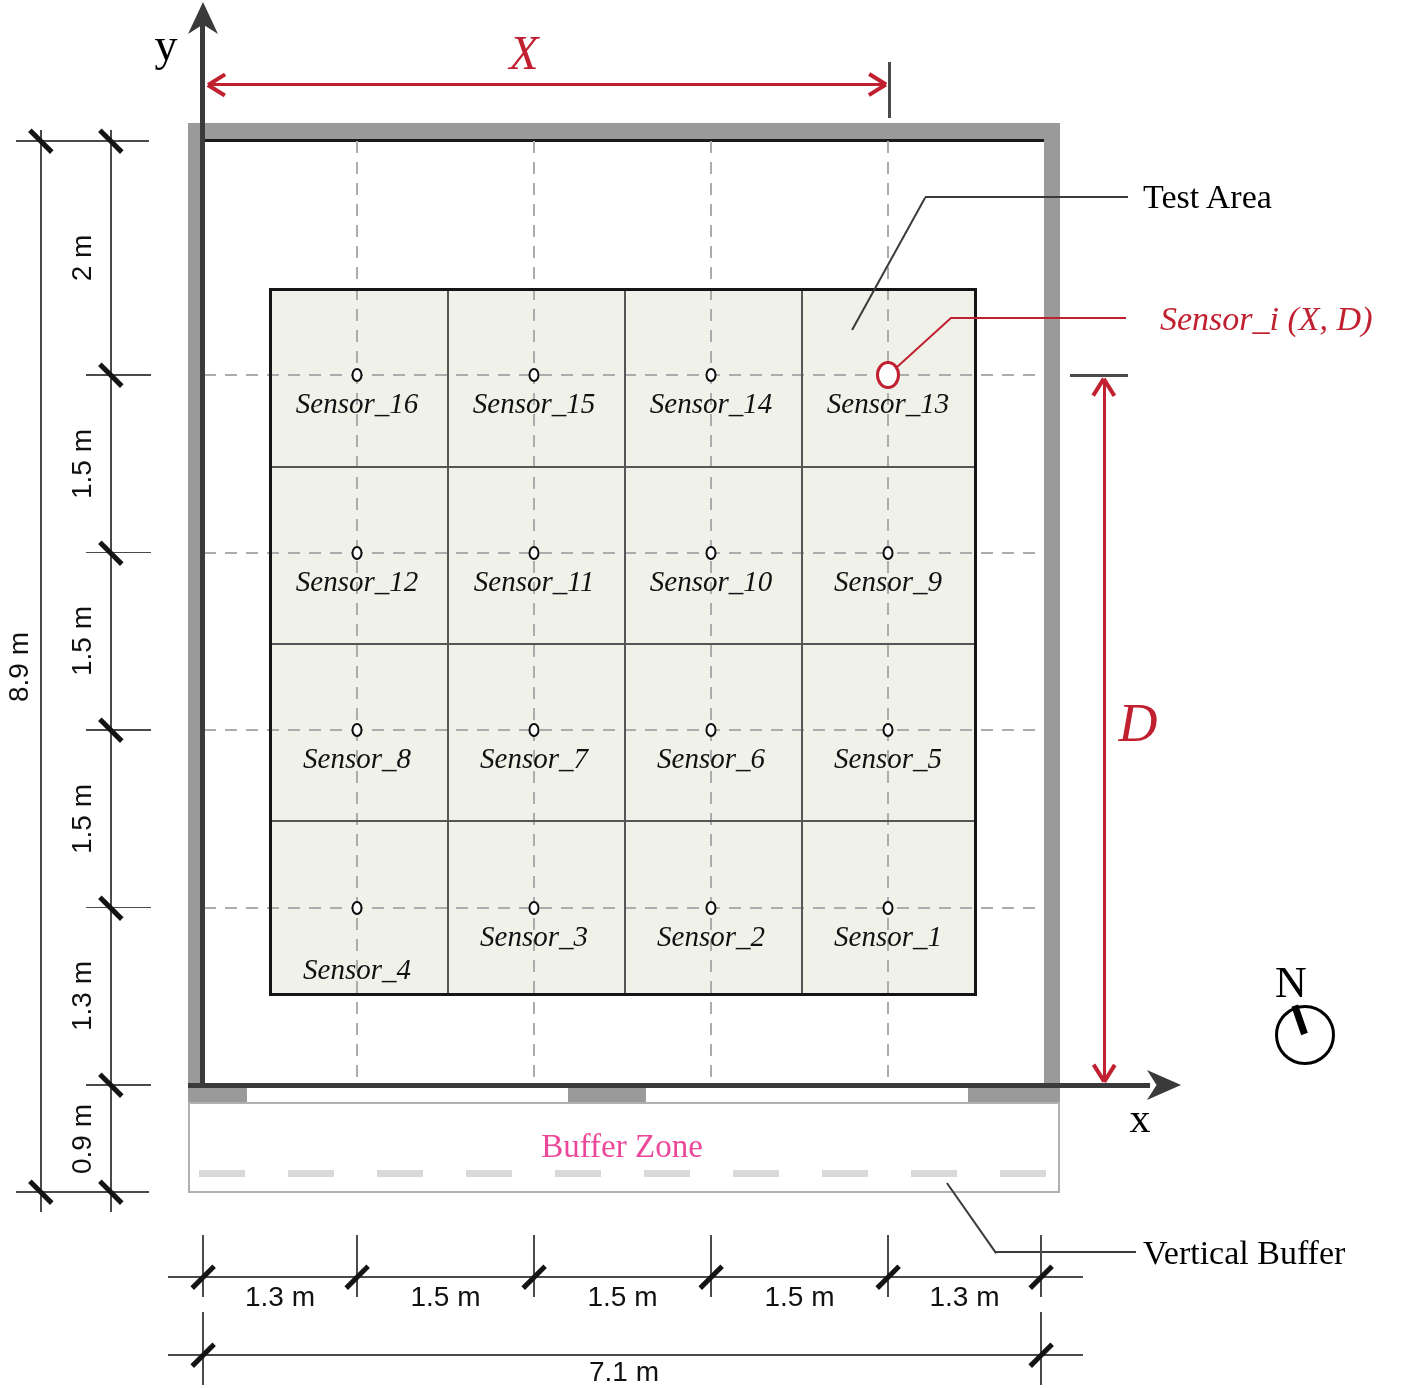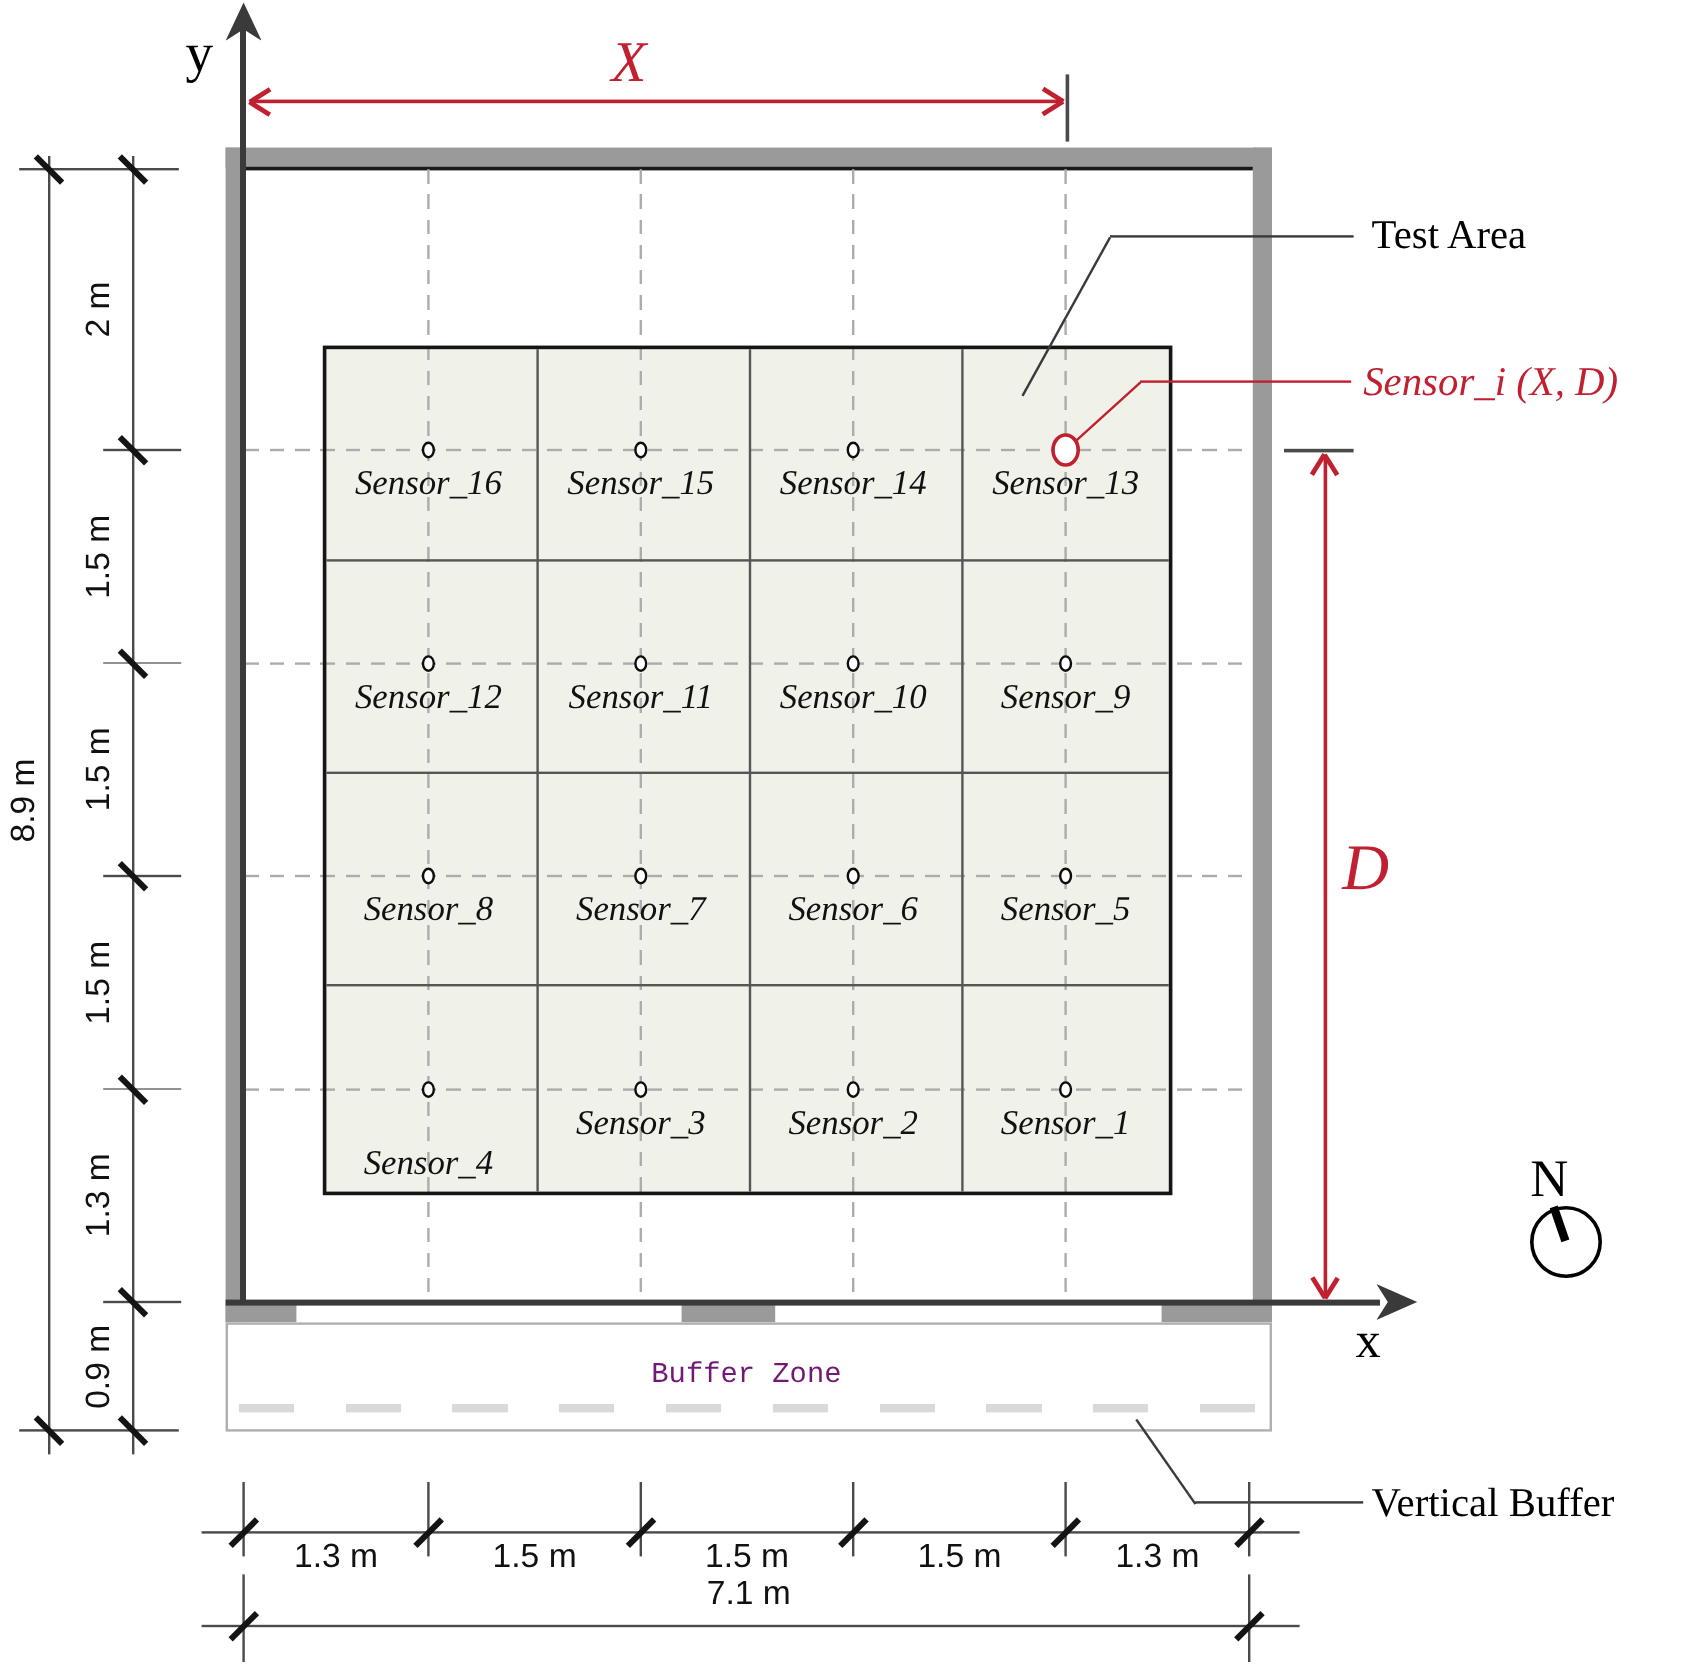--- a/index.html
+++ b/index.html
@@ -35,27 +35,27 @@
   
   .redline{position:absolute;background:var(--red);}
   .redlabel{position:absolute;color:var(--red);font-style:italic;transform:translate(-50%,-50%);}
   .chev{position:absolute;width:0;height:0;}
   .chev .b{position:absolute;left:0;top:-1.75px;width:20px;height:3.5px;background:var(--red);transform-origin:0 50%;}
   
   .leader{position:absolute;height:1.8px;background:#3a3a3a;transform-origin:0 50%;}
   .leader.red{background:var(--red);}
   
   .ann{position:absolute;font-size:34px;color:#000;white-space:nowrap;}
-  .ann.red{color:var(--red);}
+  .ann.red{color:var(--red);margin-left:24px;}
   .ann.it{font-style:italic;}
   
   #buffer{position:absolute;left:188px;top:1102px;width:872px;height:91px;border:2px solid #b0b0b0;box-sizing:border-box;background:#fff;}
   #louvers{position:absolute;left:199px;top:1170px;width:850px;height:7px;
            background:repeating-linear-gradient(90deg,var(--louver) 0 46px,transparent 46px 89px);}
-  #buffer-label{position:absolute;left:622px;top:1146px;font-size:24px;color:#701a75;transform:translate(-50%,-50%);white-space:nowrap;font-family:Liberation Mono, monospace;}
+  #buffer-label{position:absolute;left:622px;top:1146px;font-size:33px;color:#ec4899;transform:translate(-50%,-50%);white-space:nowrap;}
   
   #north-circle{position:absolute;left:1275px;top:1005px;width:60px;height:60px;border:3.5px solid #000;border-radius:50%;box-sizing:border-box;}
   #north-needle{position:absolute;left:1301px;top:1004px;width:7px;height:30px;background:#000;transform-origin:50% 100%;transform:rotate(-19deg);}
   #north-label{position:absolute;left:1291px;top:982px;font-size:44px;color:#000;transform:translate(-50%,-50%);}
 </style>
 </head>
 <body>
 
 <div id="canvas" style="--red: #c0202f; --wall: #9a9a9a; --testfill: #f0f2ea; --dash: #acacac; --louver: #d9d9d9;">
 
@@ -197,21 +197,21 @@
       <div class="tick h" style="left:1041px;top:1277px;"></div>
       <div class="dimline" style="left:202.25px;top:1312px;width:1.5px;height:73px;"></div>
       <div class="tick h" style="left:203px;top:1355px;"></div>
       <div class="dimline" style="left:1040.25px;top:1312px;width:1.5px;height:73px;"></div>
       <div class="tick h" style="left:1041px;top:1355px;"></div>
       <div class="dimlabel" style="left:280px;top:1297px;">1.3 m</div>
       <div class="dimlabel" style="left:445.5px;top:1297px;">1.5 m</div>
       <div class="dimlabel" style="left:622.5px;top:1297px;">1.5 m</div>
       <div class="dimlabel" style="left:799.5px;top:1297px;">1.5 m</div>
       <div class="dimlabel" style="left:964.5px;top:1297px;">1.3 m</div>
-      <div class="dimlabel" style="left:624px;top:1328px;">7.1 m</div>
+      <div class="dimlabel" style="left:624px;top:1372px;">7.1 m</div>
       <div class="chev" style="left:208px;top:84.5px;">
         <div class="b" style="transform: rotate(-32deg);"></div>
         <div class="b" style="transform: rotate(32deg);"></div>
       </div>
       <div class="chev" style="left:886px;top:84.5px;">
         <div class="b" style="transform: rotate(148deg);"></div>
         <div class="b" style="transform: rotate(212deg);"></div>
       </div>
       <div class="chev" style="left:1104px;top:379px;">
         <div class="b" style="transform: rotate(58deg);"></div>

